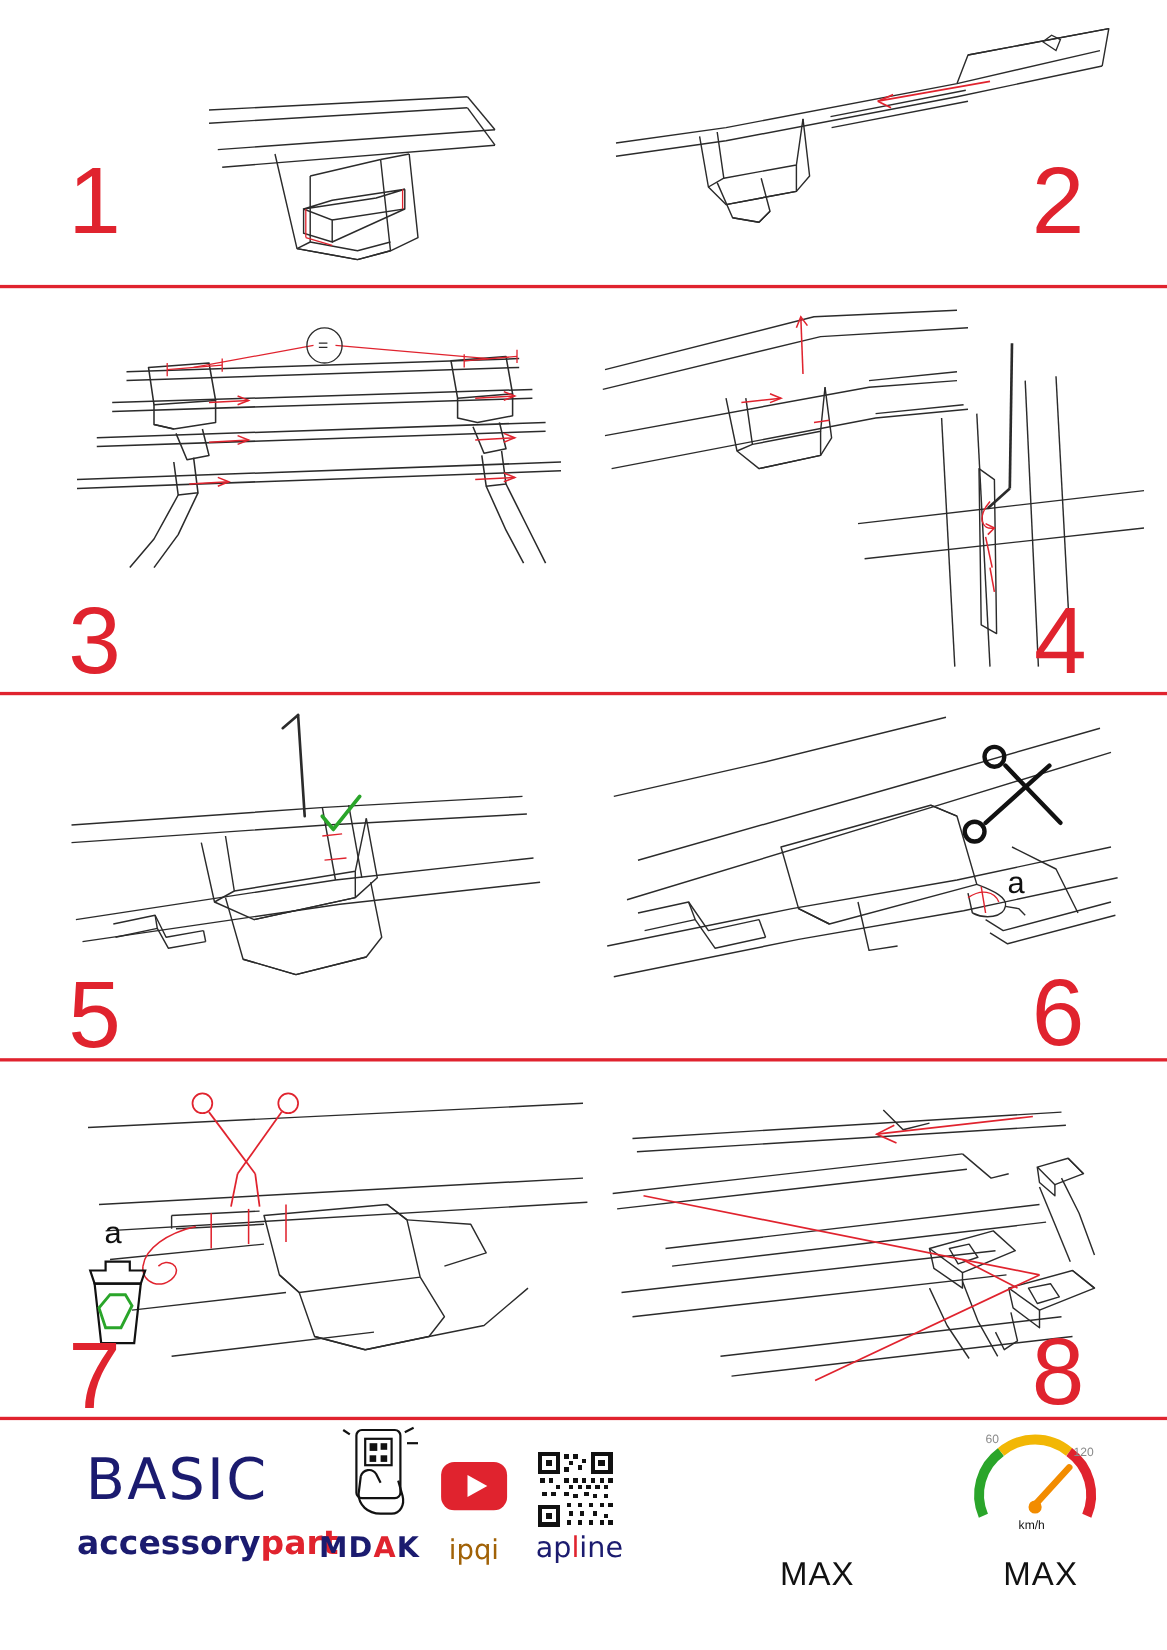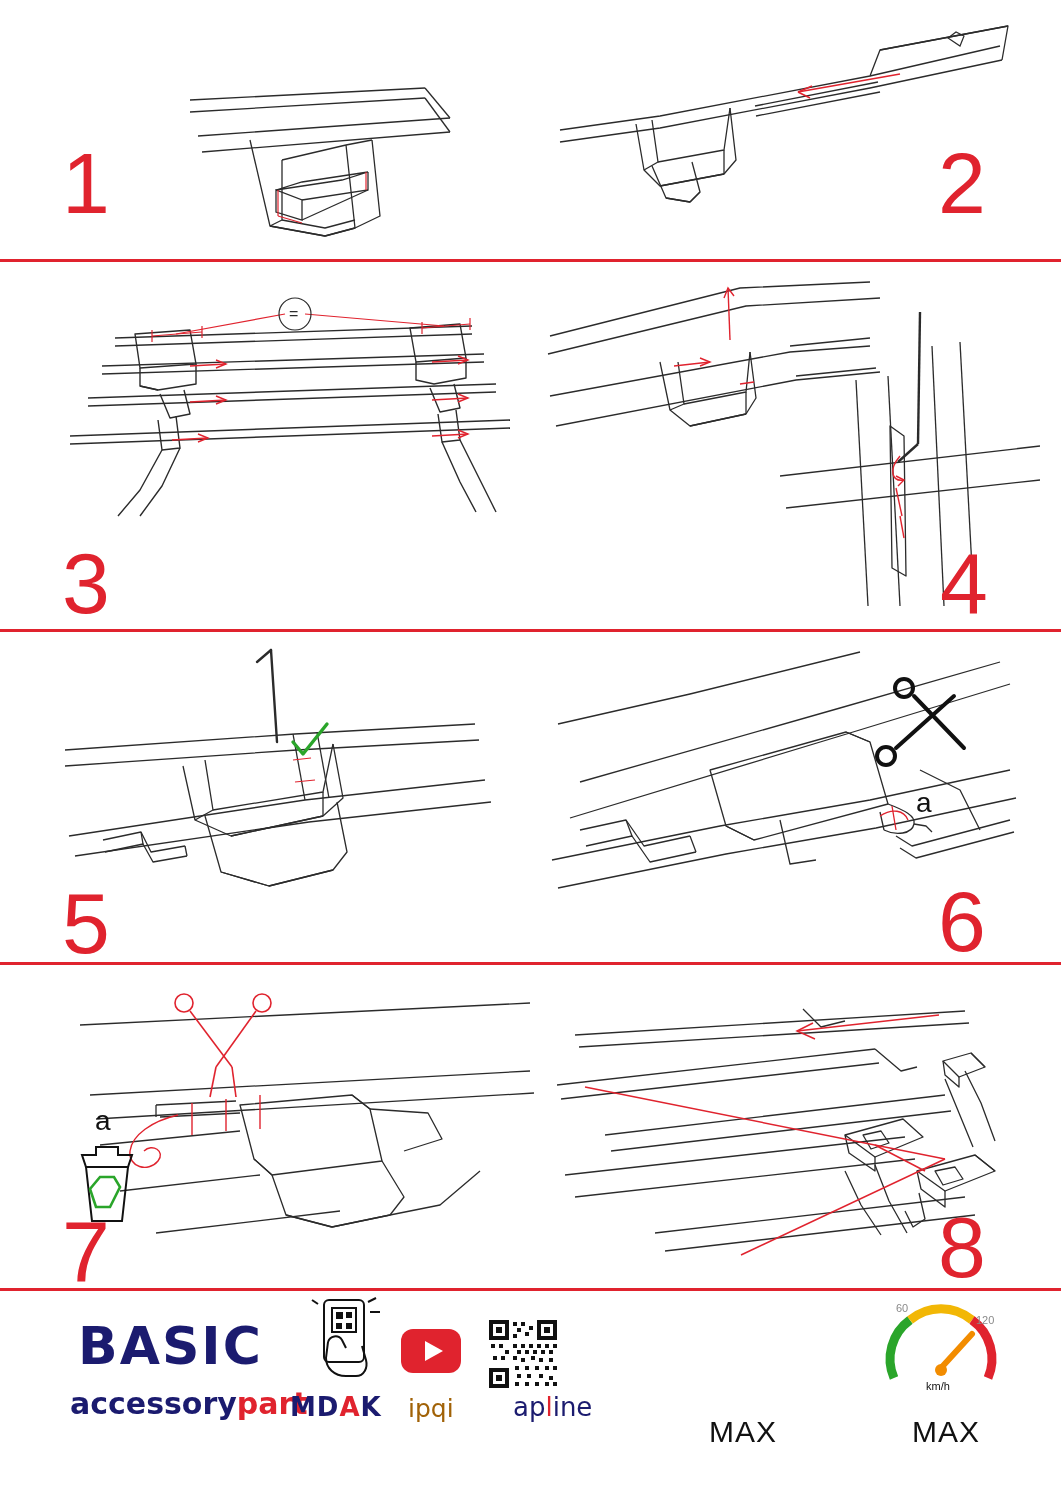--- a/index.html
+++ b/index.html
@@ -11,27 +11,27 @@
 
   
   .step-num{position:absolute;font-family:"Liberation Sans",sans-serif;font-size:86px;line-height:86px;color:#e0232e;font-weight:400;letter-spacing:-2px;}
 
   
   .panel{position:absolute;}
   .panel svg{display:block;overflow:visible;}
 
   
   .footer{position:absolute;left:0;top:1290px;width:1061px;height:210px;}
-  .brand-basic{position:absolute;left:78px;top:26px;font-size:52px;letter-spacing:2px;color:#1b1b6f;font-weight:700;font-family:"DejaVu Sans",sans-serif;}
+  .brand-basic{position:absolute;left:78px;top:26px;font-size:52px;letter-spacing:2px;color:#1b1b6f;font-weight:400;font-family:"DejaVu Sans",sans-serif;}
   .brand-accessory{position:absolute;left:70px;top:96px;font-size:30px;font-weight:700;color:#1b1b6f;font-family:"DejaVu Sans",sans-serif;}
   .brand-accessory .part{color:#e0232e;}
   .lbl-mdak{position:absolute;left:290px;top:102px;font-size:26px;color:#1b1b6f;font-weight:700;letter-spacing:1px;font-family:"DejaVu Sans",sans-serif;}
   .lbl-mdak .a{color:#e0232e;}
   .lbl-ipqi{position:absolute;left:408px;top:104px;font-size:25px;color:#a16207;font-family:"DejaVu Sans",sans-serif;}
-  .lbl-apline{position:absolute;left:487px;top:102px;font-size:26px;color:#1b1b6f;font-family:"DejaVu Sans",sans-serif;margin-left:26px;}
+  .lbl-apline{position:absolute;left:487px;top:102px;font-size:26px;color:#1b1b6f;font-family:"DejaVu Sans",sans-serif;}
   .lbl-apline .red{color:#e0232e;}
   .lbl-max1{position:absolute;left:709px;top:125px;font-size:30px;color:#111;letter-spacing:1px;}
   .lbl-max2{position:absolute;left:912px;top:125px;font-size:30px;color:#111;letter-spacing:1px;}
   .kgtext{font-size:27px;fill:#e0232e;font-family:"Liberation Sans",sans-serif;font-weight:700;}
   .kmh{font-size:11px;fill:#111;font-family:"Liberation Sans",sans-serif;}
   .gauge-num{font-size:11px;fill:#8a8a8a;font-family:"Liberation Sans",sans-serif;}
   .letter-a{position:absolute;font-size:28px;color:#111;font-family:"Liberation Sans",sans-serif;}
 </style>
 </head>
 <body>

